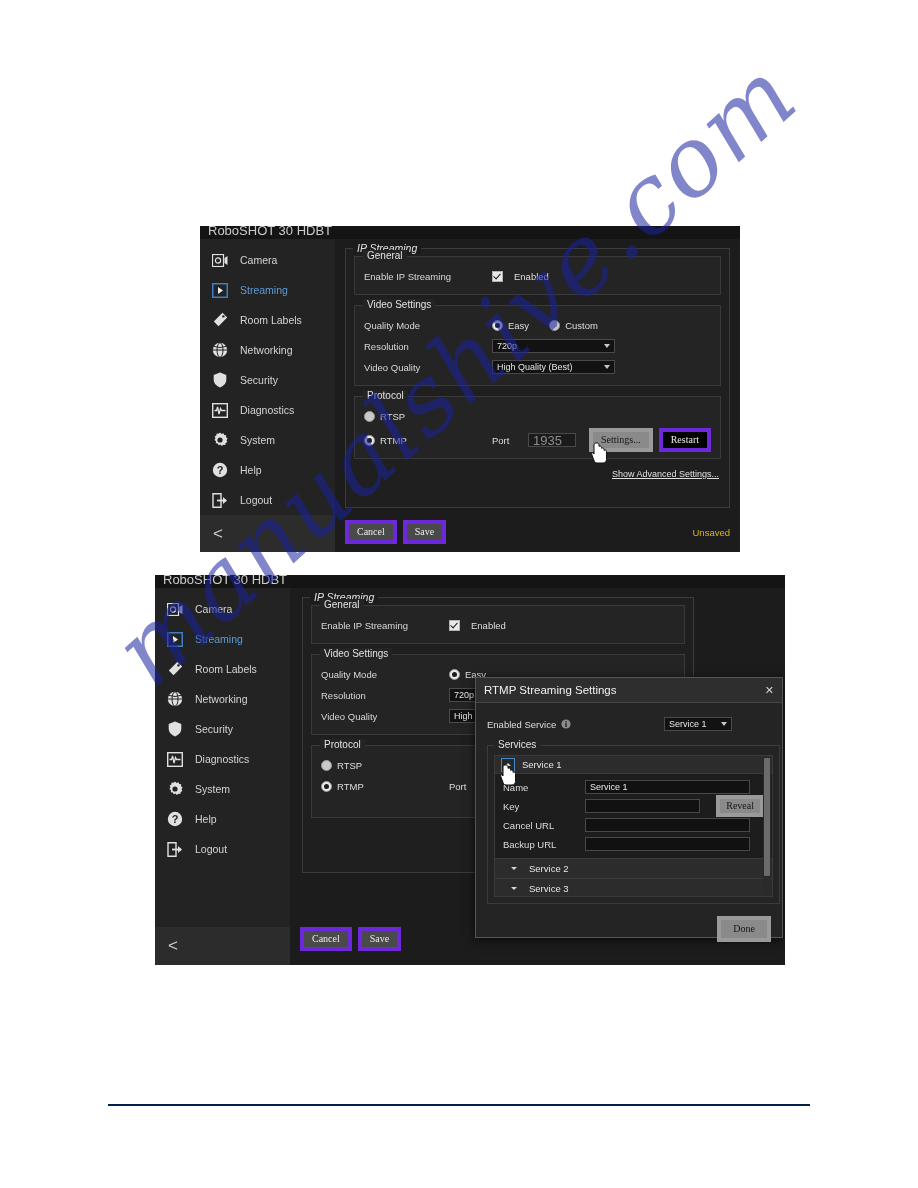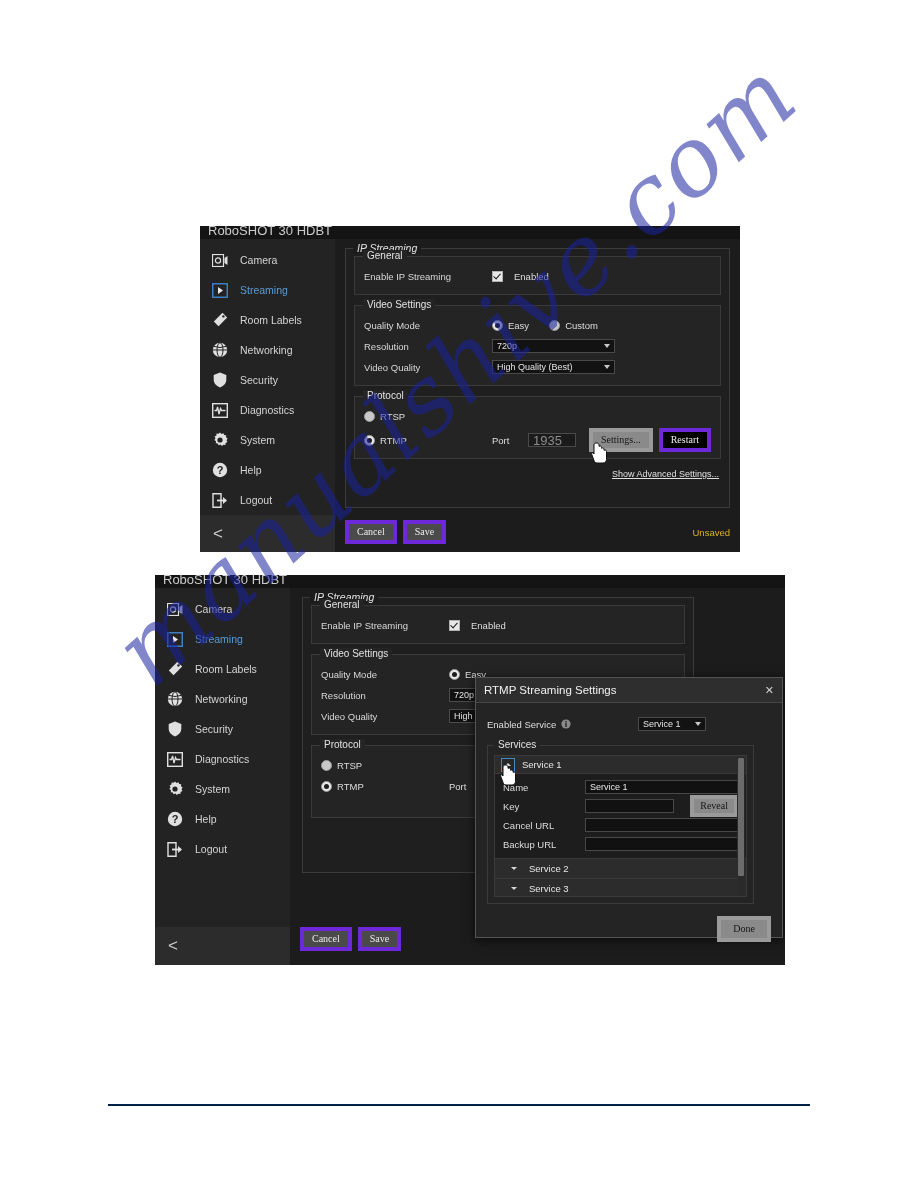--- a/index.html
+++ b/index.html
@@ -298,21 +298,21 @@
     align-items: center;
     padding: 0 8px;
   }
   .modal-title {
     flex: 1;
     font-size: 11.5px;
     color: #f0f0f0;
     white-space: nowrap;
   }
   .modal-close { font-size: 11px; color: #d2d2d2; }
-  .modal-body { padding: 12px 28px 0 11px; }
+  .modal-body { padding: 12px 2px 0 11px; }
 
   .svc-panel {
     border: 1px solid #3b3b3b;
     position: relative;
     margin-top: 12px;
     padding: 9px 6px 6px 6px;
     background: #242424;
   }
   .svc-list {
     position: relative;

